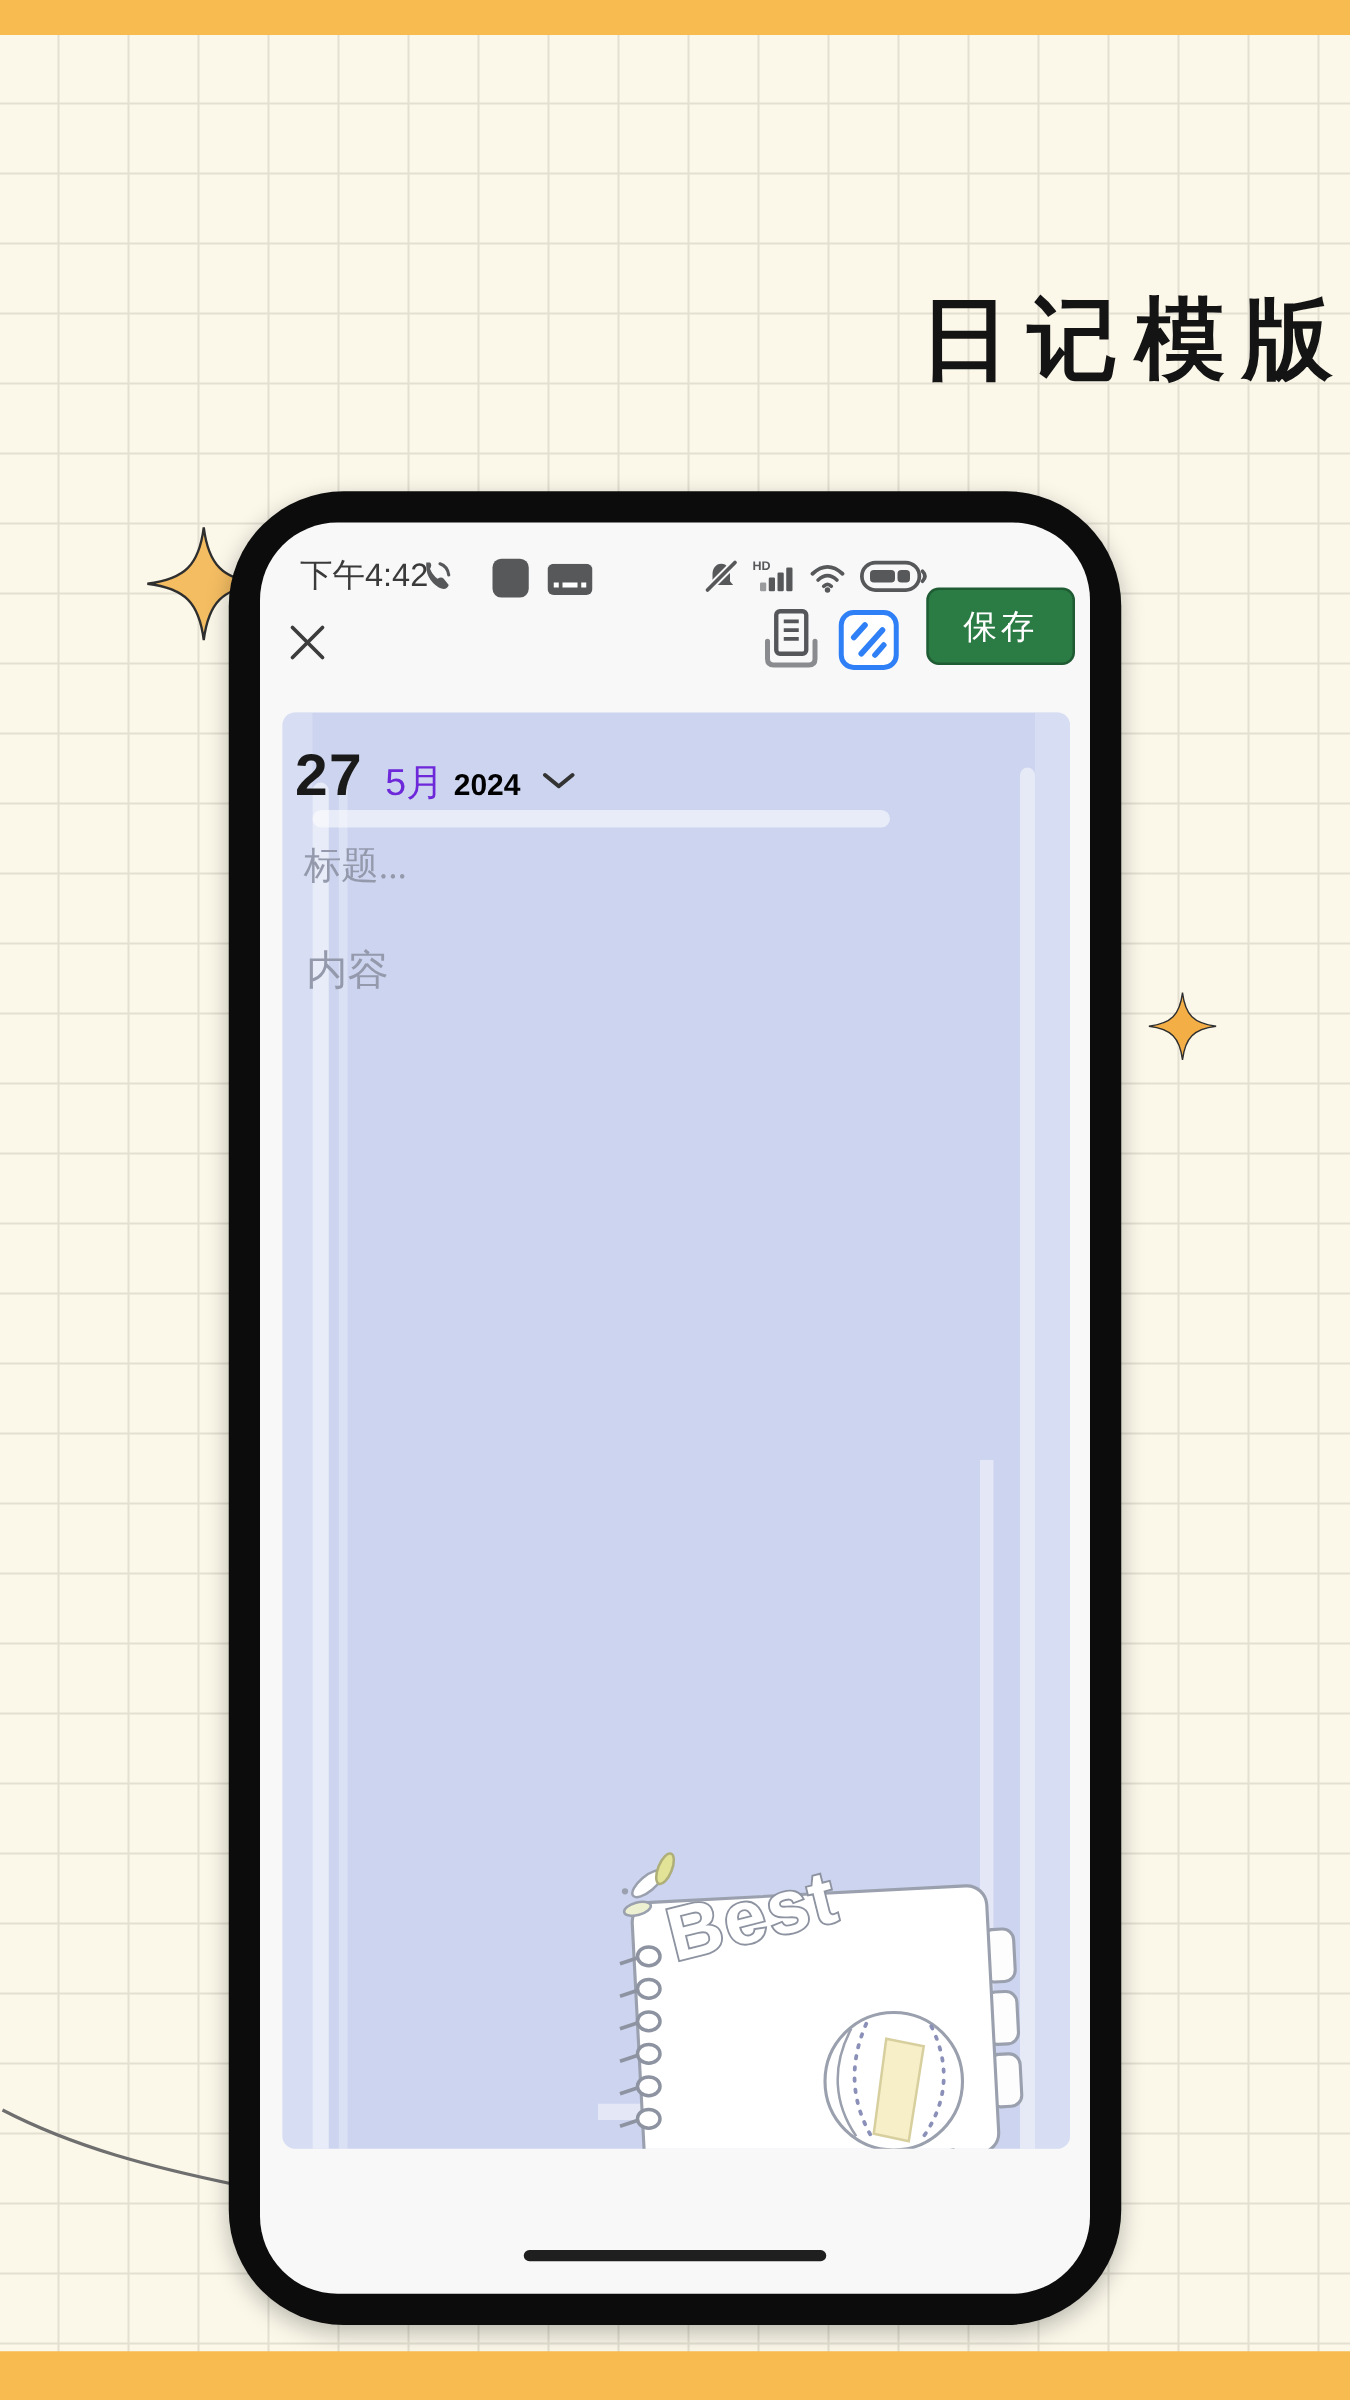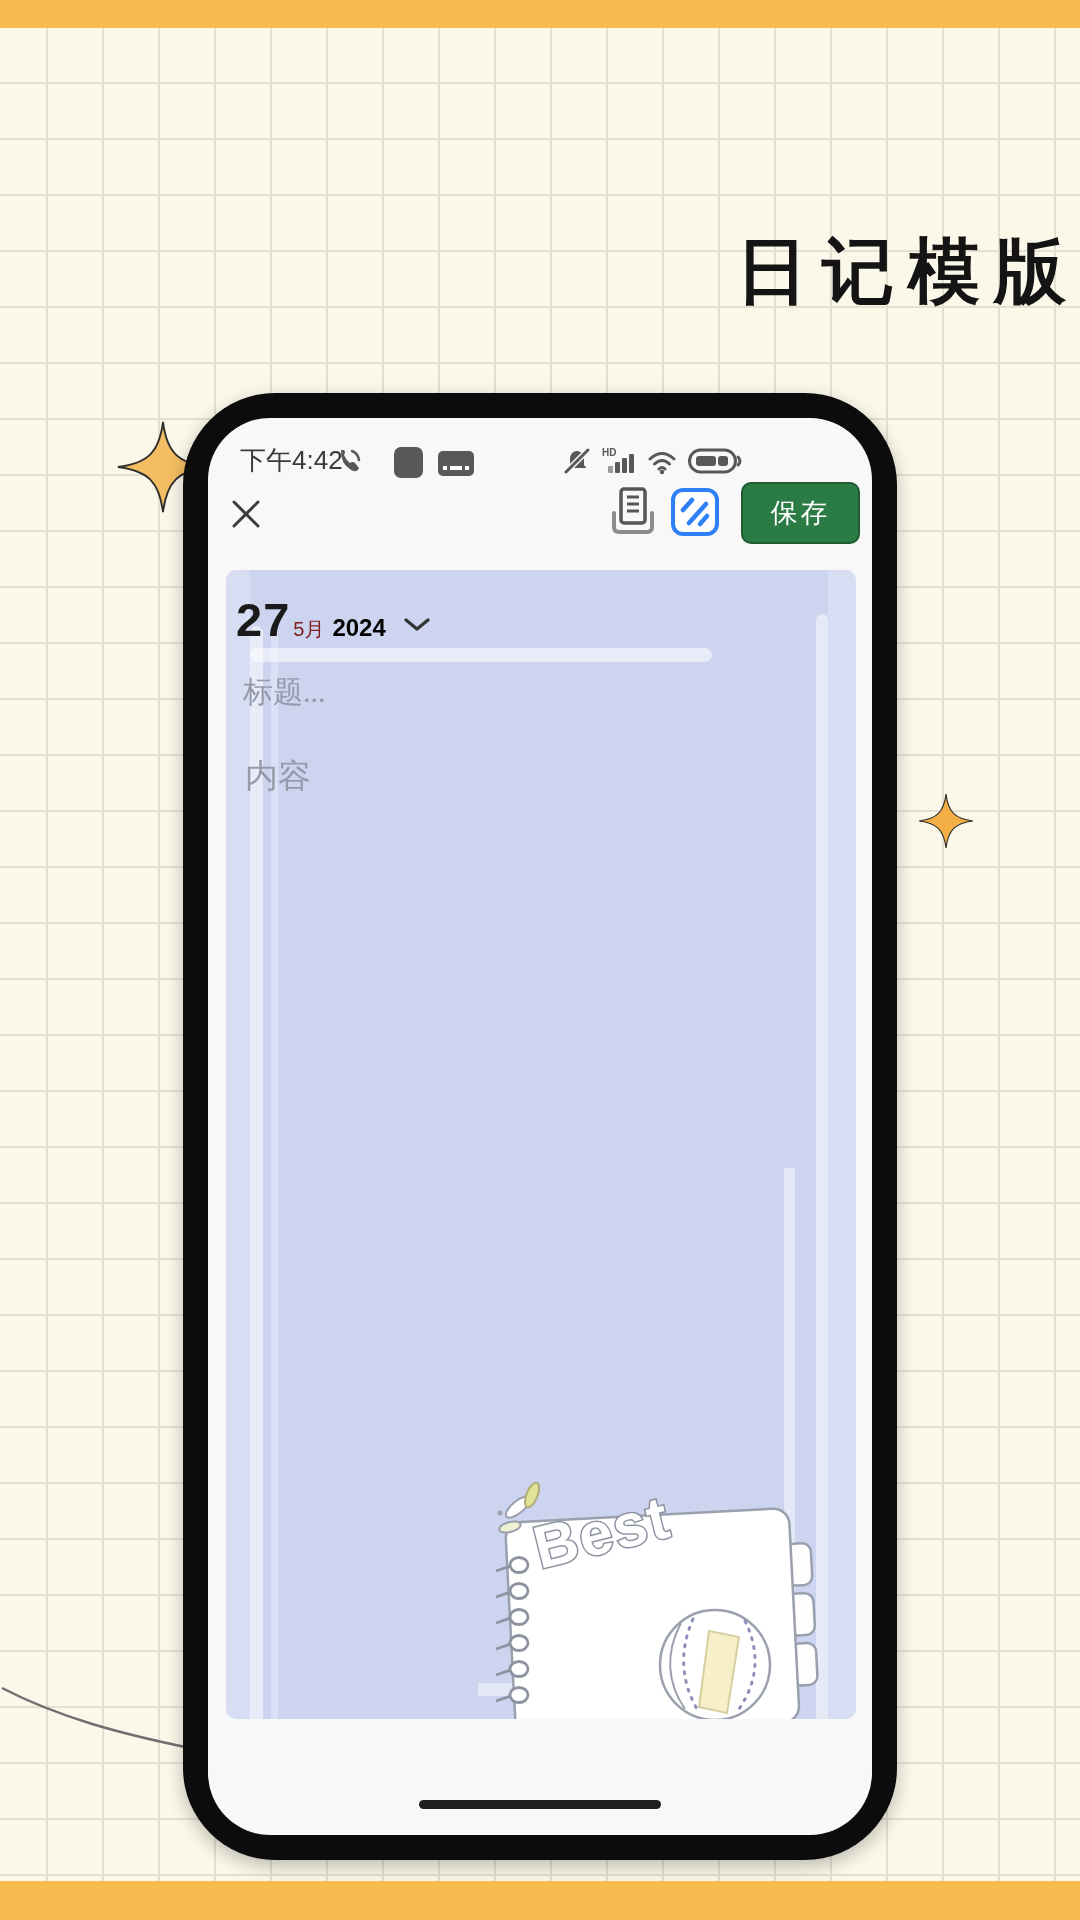--- a/index.html
+++ b/index.html
@@ -22,40 +22,40 @@
   .screen{left:25px;top:25px;width:664px;height:1417px;background:#f8f8f9;border-radius:62px;overflow:hidden;}
   
   .status-time{left:32px;top:25px;font-size:26px;font-weight:500;color:#3a3a3a;}
   .st-ic{top:29px;}
   .status-right{left:355px;top:29px;display:flex;align-items:flex-end;gap:11px;}
   
   .close-btn{left:16px;top:74px;width:44px;height:44px;display:flex;align-items:center;justify-content:center;}
   .print-btn{left:403px;top:69px;width:44px;height:48px;}
   .template-btn{left:463px;top:70px;width:48px;height:48px;background:#fff;border:4px solid #2f80f7;border-radius:12px;
     display:flex;align-items:center;justify-content:center;box-sizing:border-box;}
-  .save-btn{left:533px;top:64px;width:115px;height:58px;background:#2b7b45;border:2px solid #1f5c33;border-radius:10px;
+  .save-btn{left:533px;top:52px;width:115px;height:58px;background:#2b7b45;border:2px solid #1f5c33;border-radius:10px;
     display:flex;align-items:center;justify-content:center;color:#fff;font-size:27px;letter-spacing:3px;}
   
   .panel{left:18px;top:152px;width:630px;height:1149px;background:#ccd4ef;border-radius:10px;overflow:hidden;}
   .tint{background:rgba(255,255,255,0.22);}
   .fl{background:rgba(255,255,255,0.55);border-radius:7px;}
   .fl-left{left:24px;top:56px;width:13px;height:1140px;}
   .fl-left2{left:45px;top:56px;width:7px;height:1140px;background:rgba(255,255,255,0.30);}
   .fl-top{left:24px;top:78px;width:462px;height:14px;}
   .fl-right{left:590px;top:44px;width:12px;height:1150px;background:rgba(255,255,255,0.50);}
   .fl-bottom{left:24px;top:1166px;width:578px;height:13px;background:rgba(255,255,255,0.50);}
   .fl-corner{left:252px;top:598px;width:317px;height:528px;box-sizing:border-box;
     border-right:11px solid rgba(255,255,255,0.45);border-bottom:13px solid rgba(255,255,255,0.45);
     border-bottom-right-radius:20px;}
   .tint-left{left:0;top:0;width:24px;height:1223px;}
   .tint-right{left:602px;top:0;width:28px;height:1223px;}
   .tint-bottom{left:0;top:1179px;width:630px;height:44px;}
   .date-row{left:10px;top:22px;display:flex;align-items:baseline;color:#1a1a1a;}
   .date-day{font-size:47px;font-weight:800;letter-spacing:1px;}
-  .date-month{font-size:20px;font-weight:500;margin-left:3px;color:#7f1d1d;}
+  .date-month{font-size:30px;font-weight:500;margin-left:18px;color:#6d28d9;}
   .date-year{font-size:24px;font-weight:700;margin-left:8px;color:#000000;}
   .date-chevron{margin-left:18px;transform:translateY(-4px);}
   .ph{color:#949aac;}
   .ph-title{left:17px;top:102px;font-size:30px;font-family:Liberation Serif, serif;}
   .ph-content{left:19px;top:184px;font-size:33px;}
   .sticker{left:264px;top:895px;width:330px;height:290px;}
   .home-indicator{left:211px;top:1382px;width:242px;height:9px;background:#1f1f1f;border-radius:5px;}
   
   .sparkle-left{left:112px;top:420px;}
   .sparkle-right{left:918px;top:792px;}

